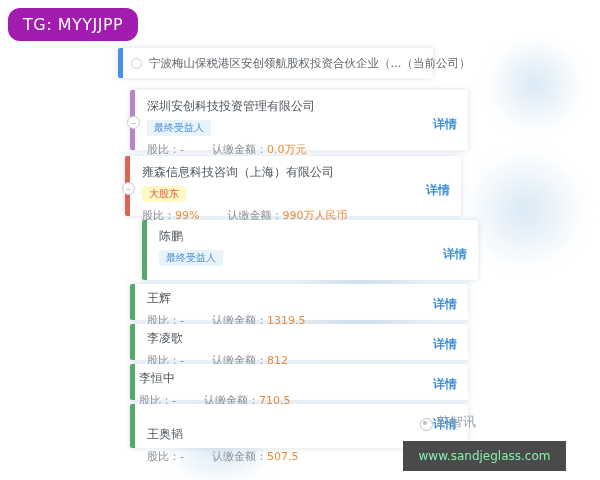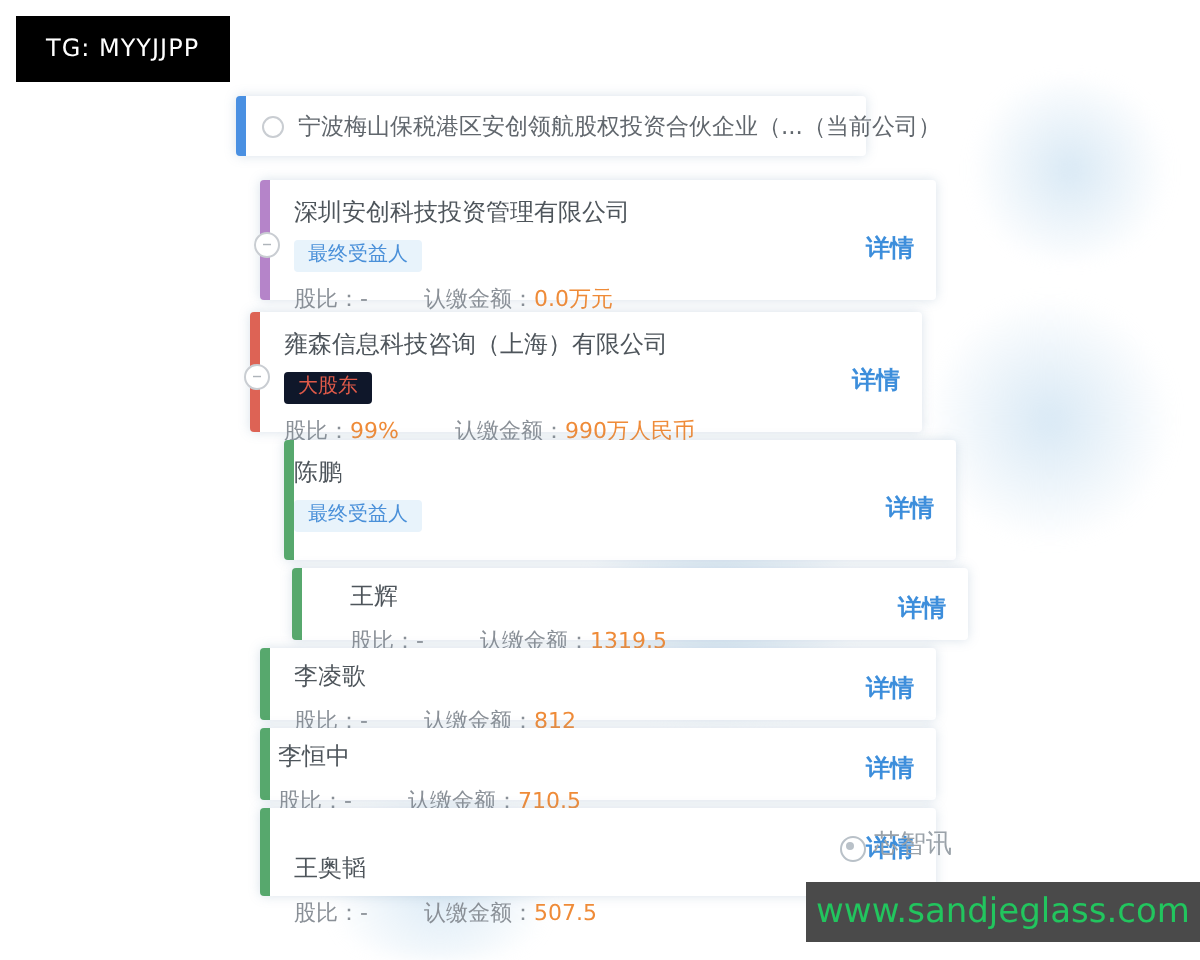--- a/index.html
+++ b/index.html
@@ -8,27 +8,27 @@
     background:#ffffff;
     font-family:"DejaVu Sans","Liberation Sans",sans-serif;
   }
   
   .blob{position:absolute;border-radius:50%;
     background:radial-gradient(circle,#d9e9f5 0%,rgba(217,233,245,0) 70%);
     filter:blur(4px);pointer-events:none;}
   
   .tg-badge{
     position:absolute;left:8px;top:8px;height:33px;
-    background:#000000;color:#fff;
-    font-size:12px;line-height:33px;padding:0 15px;letter-spacing:.5px;
+    background:#a21caf;color:#fff;
+    font-size:16px;line-height:33px;padding:0 15px;letter-spacing:.5px;border-radius:12px;
   }
   
   .url-bar{
-    position:absolute;left:403px;top:441px;width:197px;height:30px;
-    background:#4a4a4a;color:#22c55e;font-size:17px;
+    position:absolute;left:403px;top:441px;width:163px;height:30px;
+    background:#4a4a4a;color:#86efac;font-size:12px;
     display:flex;align-items:center;justify-content:center;
   }
   
   .tree{position:absolute;left:118px;top:48px;width:365px;}
   .card{
     position:relative;background:#fff;border-radius:2px;
     box-shadow:0 0 6px rgba(120,150,180,.28);
     border-left:5px solid #ef4444;box-sizing:border-box;
   }
   .root-card{
@@ -89,31 +89,31 @@
   <div id="node-list">
       <div class="card" style="border-left-color: rgb(181, 132, 201); margin-left: 12px; width: 338px; padding: 8px 12px; height: 60px; margin-bottom: 6px;">
         <div class="node-name">深圳安创科技投资管理有限公司</div>
         <div><span class="badge" style="background: rgb(232, 243, 251); color: rgb(74, 144, 217);">最终受益人</span></div>
         <div class="meta"><span class="val">股比：<span>-</span></span><span>认缴金额：<span class="orange">0.0万元</span></span></div>
         <span class="detail-link" style="top: 26px;">详情</span>
         <span class="collapse-icon" style="top: 26px;">–</span>
       </div>
       <div class="card" style="border-left-color: rgb(221, 99, 85); margin-left: 7px; width: 336px; padding: 8px 12px; height: 60px; margin-bottom: 4px;">
         <div class="node-name">雍森信息科技咨询（上海）有限公司</div>
-        <div><span class="badge" style="background: #0f172a; color: rgb(224, 90, 73);">大股东</span></div>
+        <div><span class="badge" style="background: #fef9c3; color: rgb(224, 90, 73);">大股东</span></div>
         <div class="meta"><span class="val">股比：<span class="orange">99%</span></span><span>认缴金额：<span class="orange">990万人民币</span></span></div>
         <span class="detail-link" style="top: 26px;">详情</span>
         <span class="collapse-icon" style="top: 26px;">–</span>
       </div>
-      <div class="card" style="border-left-color: rgb(87, 168, 109); margin-left: 24px; width: 336px; padding: 8px 0; height: 60px; margin-bottom: 4px;">
+      <div class="card" style="border-left-color: rgb(87, 168, 109); margin-left: 24px; width: 336px; padding: 8px 12px; height: 60px; margin-bottom: 4px;">
         <div class="node-name">陈鹏</div>
         <div><span class="badge" style="background: rgb(232, 243, 251); color: rgb(74, 144, 217);">最终受益人</span></div>
         <span class="detail-link" style="top: 26px;">详情</span>
       </div>
-      <div class="card" style="border-left-color: rgb(87, 168, 109); margin-left: 28px; width: 338px; padding: 6px 24px; height: 36px; margin-bottom: 4px;">
+      <div class="card" style="border-left-color: rgb(87, 168, 109); margin-left: 12px; width: 338px; padding: 6px 12px; height: 36px; margin-bottom: 4px;">
         <div class="node-name">王辉</div>
         <div class="meta"><span class="val">股比：<span>-</span></span><span>认缴金额：<span class="orange">1319.5</span></span></div>
         <span class="detail-link" style="top: 12px;">详情</span>
       </div>
       <div class="card" style="border-left-color: rgb(87, 168, 109); margin-left: 12px; width: 338px; padding: 6px 12px; height: 36px; margin-bottom: 4px;">
         <div class="node-name">李凌歌</div>
         <div class="meta"><span class="val">股比：<span>-</span></span><span>认缴金额：<span class="orange">812</span></span></div>
         <span class="detail-link" style="top: 12px;">详情</span>
       </div>
       <div class="card" style="border-left-color: rgb(87, 168, 109); margin-left: 12px; width: 338px; padding: 6px 4px; height: 36px; margin-bottom: 4px;">

